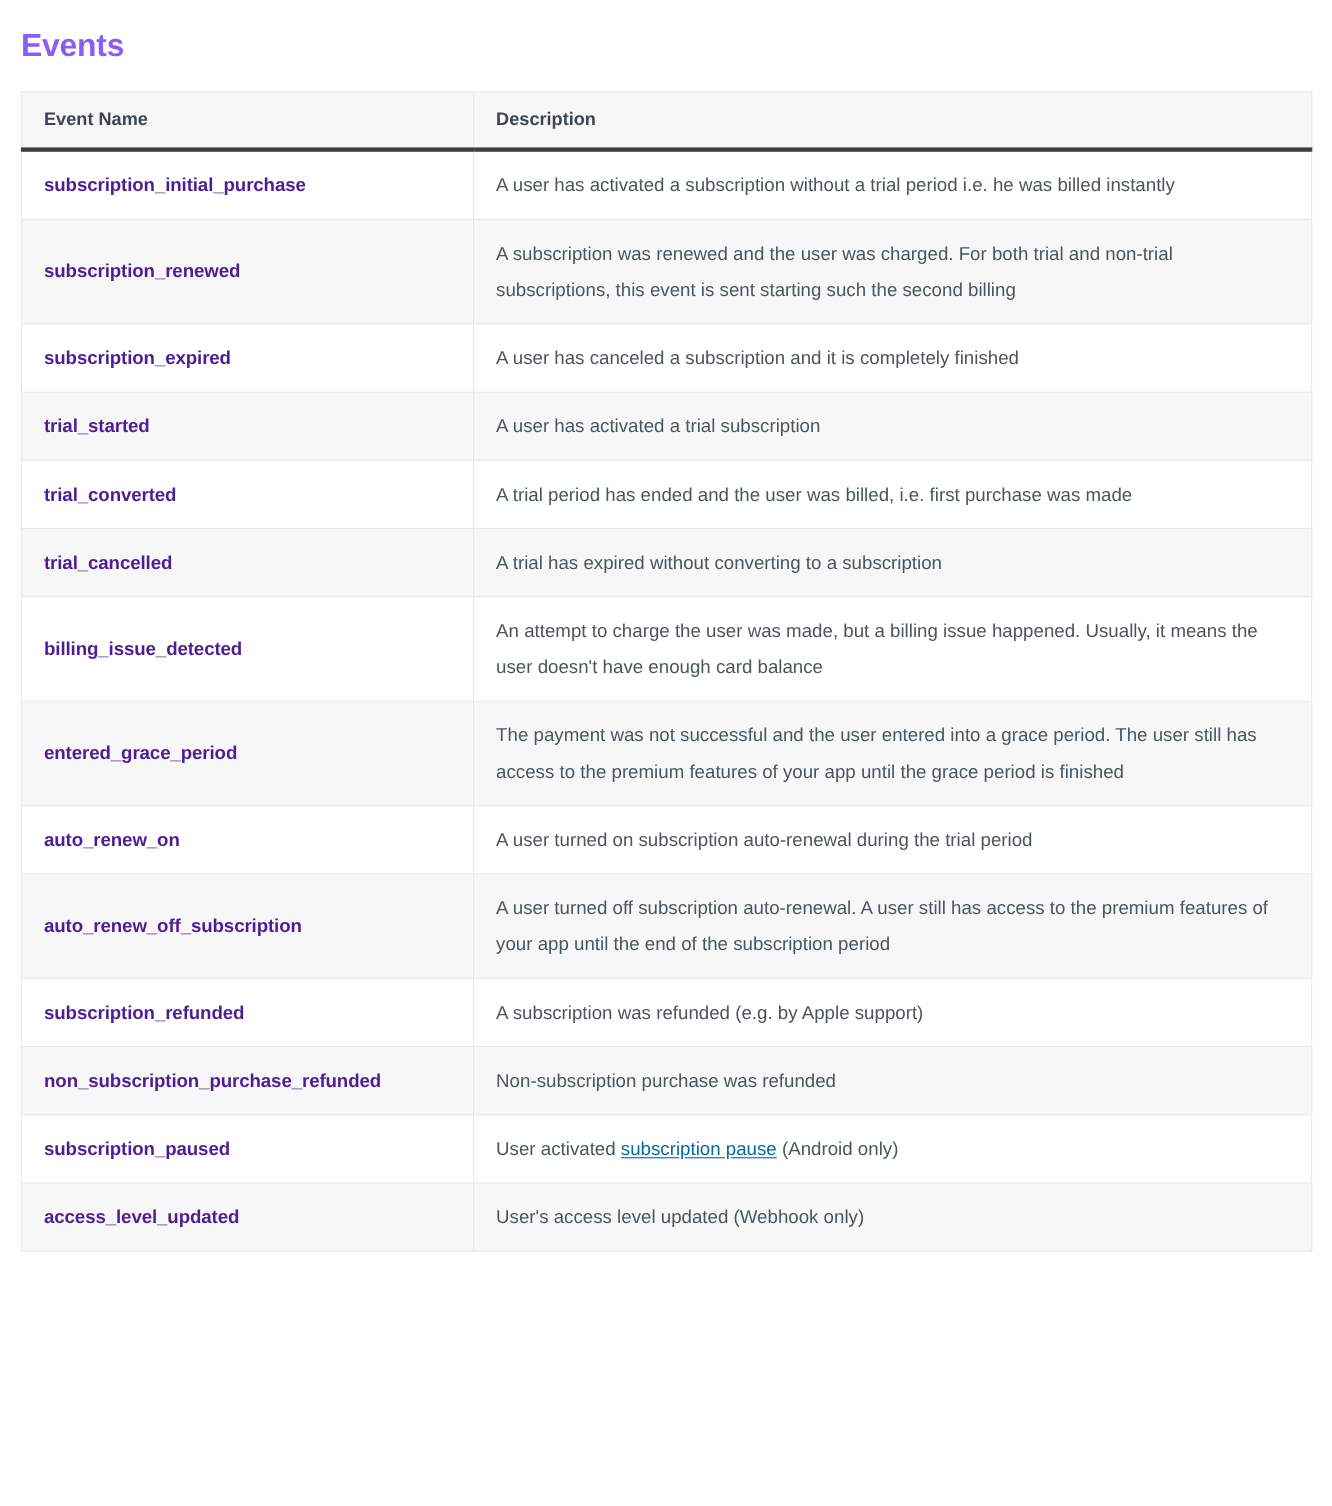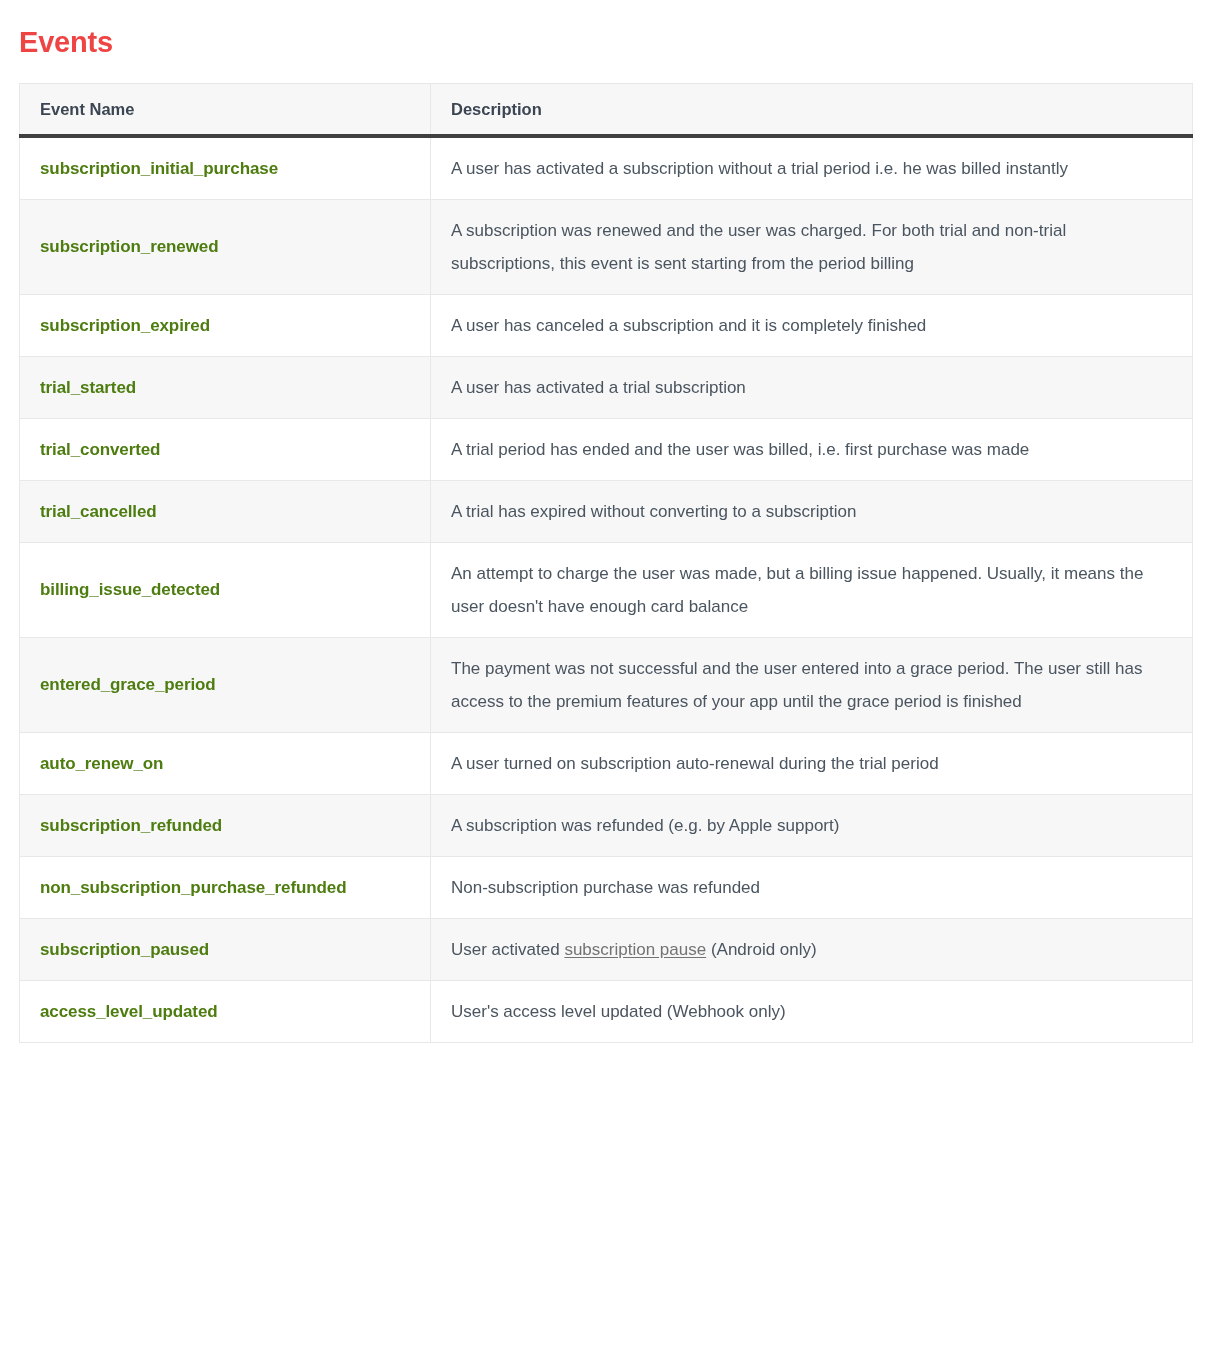--- a/index.html
+++ b/index.html
@@ -19,21 +19,21 @@
   .page {
     width: 1211px;
     height: 1369px;
     position: relative;
     padding: 0;
   }
 
   .page-title {
     font-size: 29px;
     font-weight: bold;
-    color: #ef4444;
+    color: #8b5cf6;
     letter-spacing: -0.2px;
     margin: 0;
     padding: 23px 0 0 19px;
     line-height: 38px;
   }
 
   .table-wrap {
     margin: 22px 0 0 19px;
     width: 1173px;
   }
@@ -69,35 +69,35 @@
     padding: 14px 20px 14px 20px;
   }
   table.events-table tbody td:last-child { border-right: none; margin-left: 38px; }
 
   table.events-table tbody tr:nth-child(odd)  { background: #ffffff; }
   table.events-table tbody tr:nth-child(even) { background: #f7f7f8; }
 
   td.ev-name {
     font-size: 17px;
     font-weight: bold;
-    color: #4d7c0f;
+    color: #4c1d95;
     line-height: 24px;
     letter-spacing: -0.1px;
     white-space: nowrap;
   }
 
   td.ev-desc {
     font-size: 17px;
     font-weight: normal;
     color: #4a555f;
     line-height: 33px;
   }
 
   td.ev-desc a {
-    color: #737373;
+    color: #0369a1;
     text-decoration: underline;
     text-underline-offset: 2px;
   }
 </style>
 </head>
 <body>
 
 <div class="page">
 
   <h1 class="page-title">Events</h1>
@@ -114,21 +114,21 @@
           <th>Description</th>
         </tr>
       </thead>
       <tbody id="events-tbody">
           <tr>
             <td class="ev-name">subscription_initial_purchase</td>
             <td class="ev-desc">A user has activated a subscription without a trial period i.e. he was billed instantly</td>
           </tr>
           <tr>
             <td class="ev-name">subscription_renewed</td>
-            <td class="ev-desc">A subscription was renewed and the user was charged. For both trial and non-trial subscriptions, this event is sent starting from the period billing</td>
+            <td class="ev-desc">A subscription was renewed and the user was charged. For both trial and non-trial subscriptions, this event is sent starting such the second billing</td>
           </tr>
           <tr>
             <td class="ev-name">subscription_expired</td>
             <td class="ev-desc">A user has canceled a subscription and it is completely finished</td>
           </tr>
           <tr>
             <td class="ev-name">trial_started</td>
             <td class="ev-desc">A user has activated a trial subscription</td>
           </tr>
           <tr>
@@ -145,20 +145,24 @@
           </tr>
           <tr>
             <td class="ev-name">entered_grace_period</td>
             <td class="ev-desc">The payment was not successful and the user entered into a grace period. The user still has access to the premium features of your app until the grace period is finished</td>
           </tr>
           <tr>
             <td class="ev-name">auto_renew_on</td>
             <td class="ev-desc">A user turned on subscription auto-renewal during the trial period</td>
           </tr>
           <tr>
+            <td class="ev-name">auto_renew_off_subscription</td>
+            <td class="ev-desc">A user turned off subscription auto-renewal. A user still has access to the premium features of your app until the end of the subscription period</td>
+          </tr>
+          <tr>
             <td class="ev-name">subscription_refunded</td>
             <td class="ev-desc">A subscription was refunded (e.g. by Apple support)</td>
           </tr>
           <tr>
             <td class="ev-name">non_subscription_purchase_refunded</td>
             <td class="ev-desc">Non-subscription purchase was refunded</td>
           </tr>
           <tr>
             <td class="ev-name">subscription_paused</td>
             <td class="ev-desc"><span>User activated </span><a href="#">subscription pause</a><span> (Android only)</span></td>

